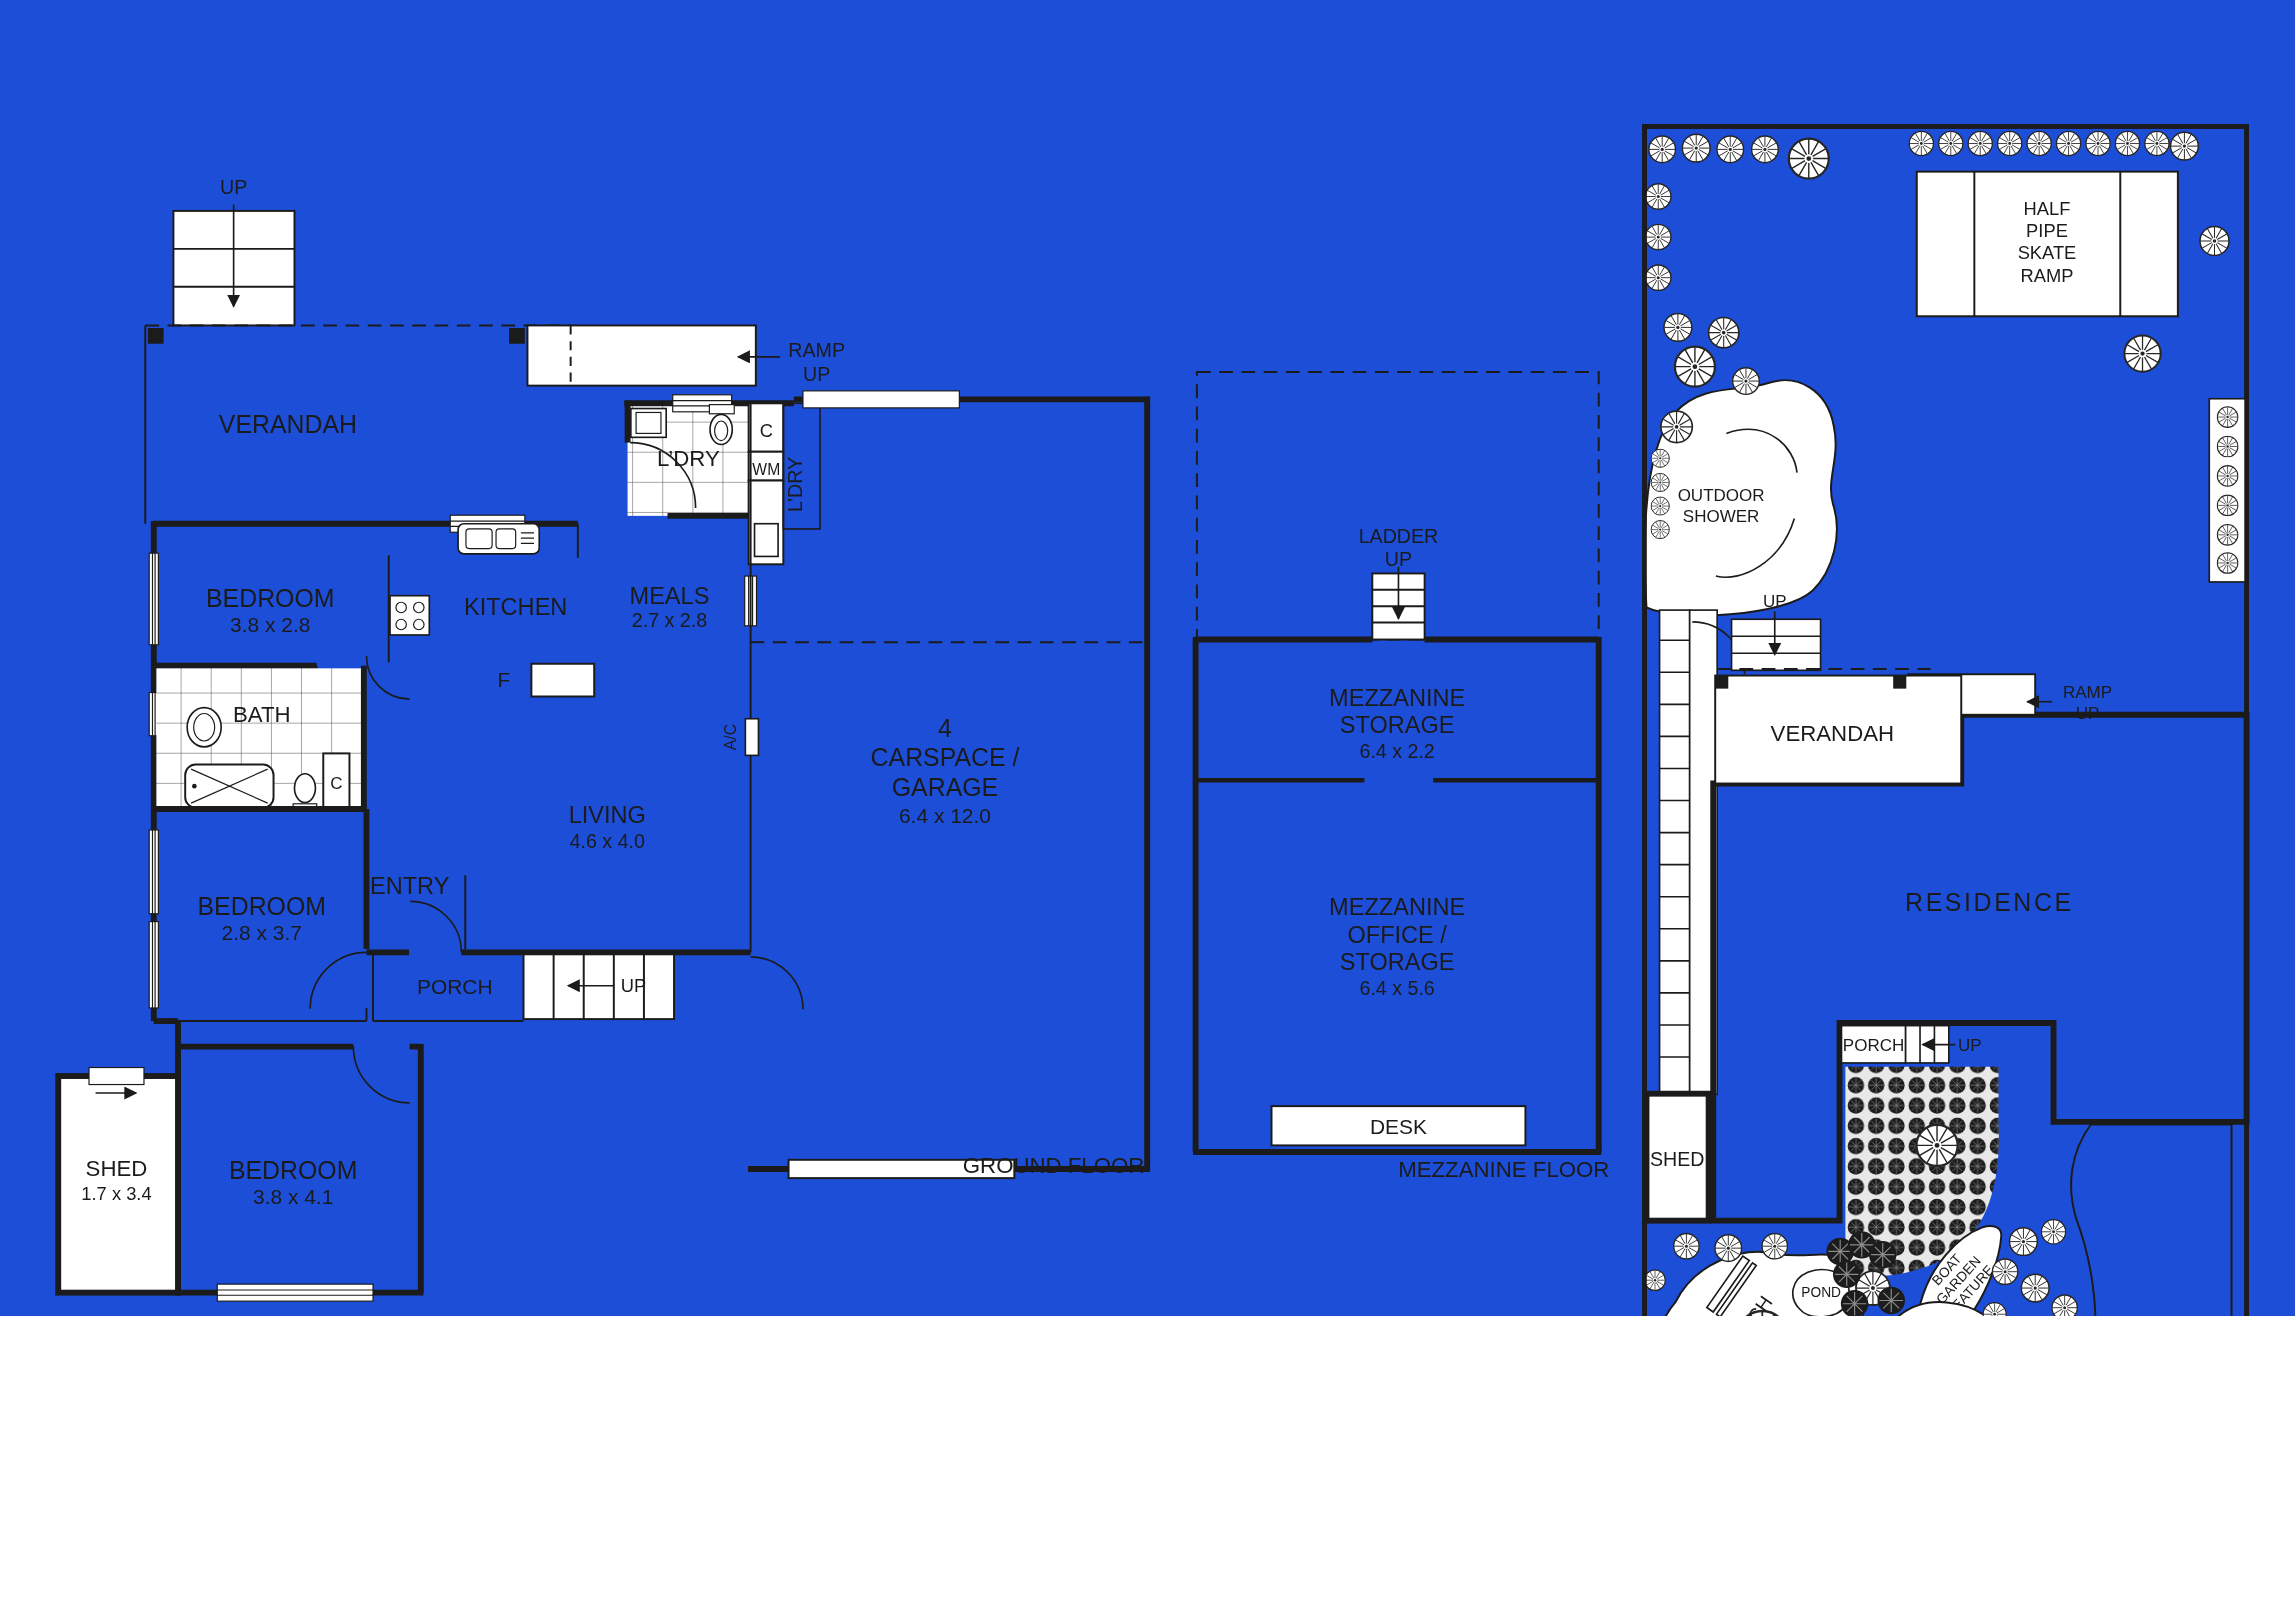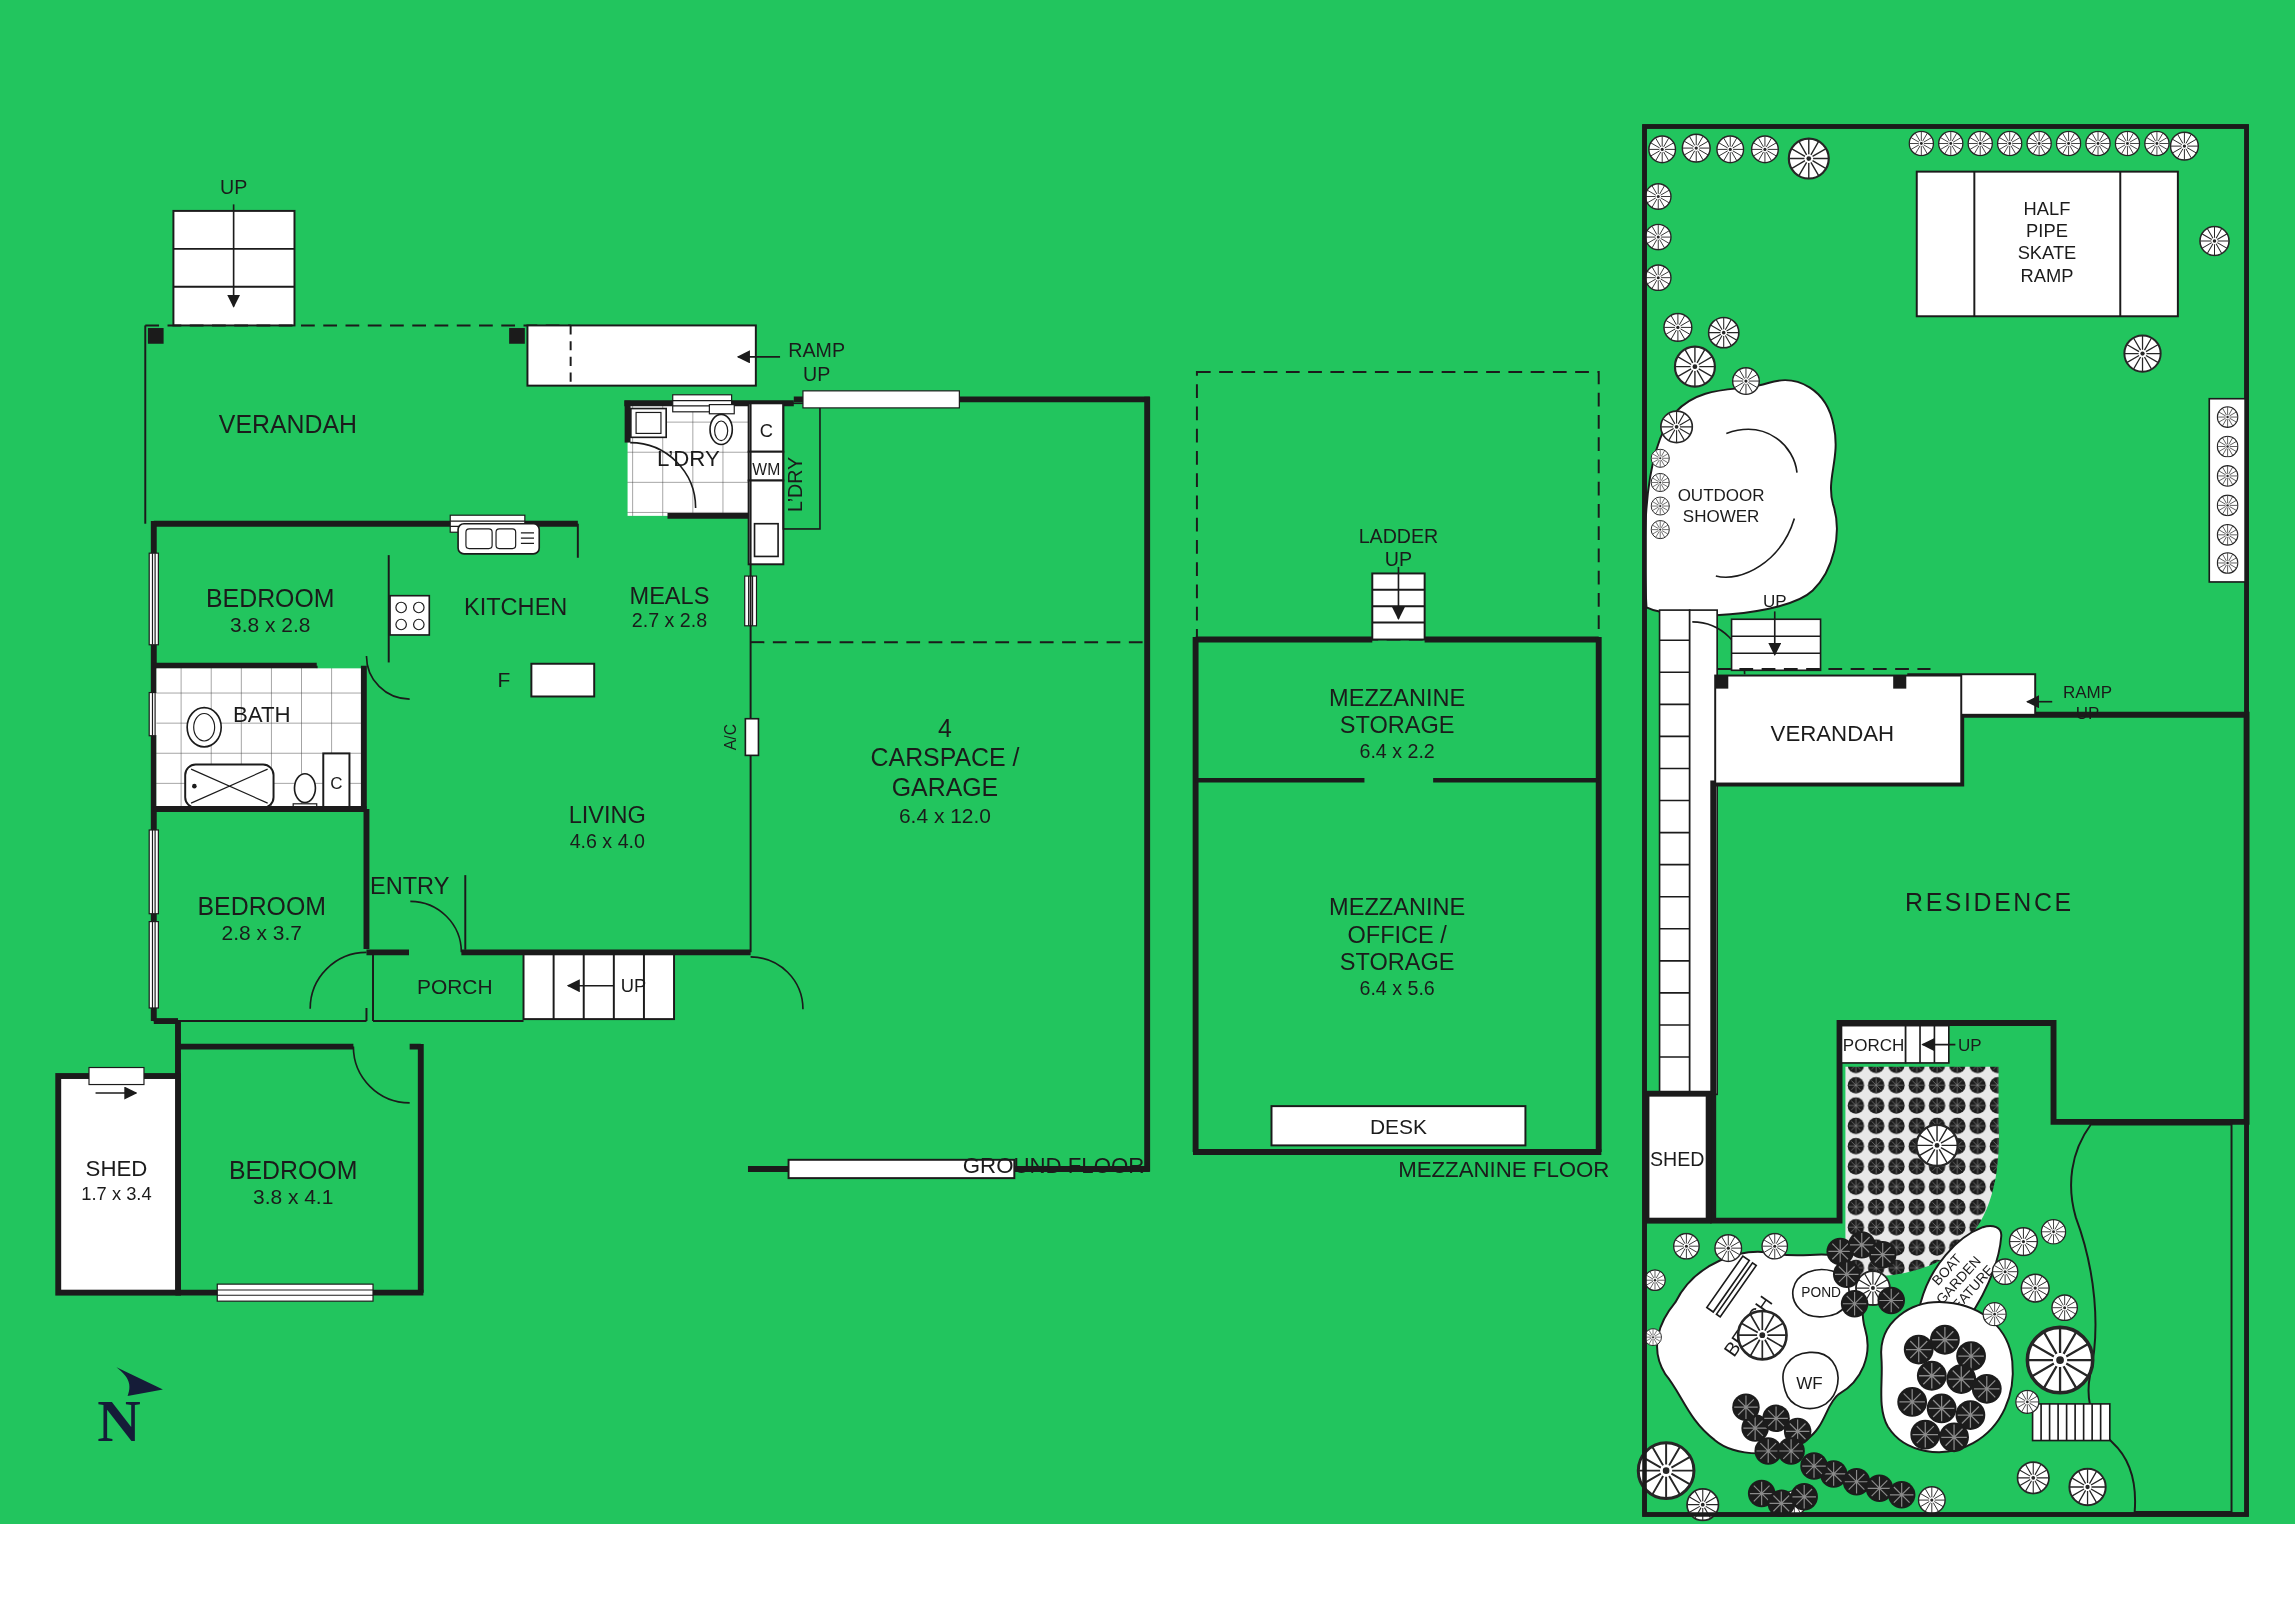--- a/index.html
+++ b/index.html
@@ -1,16 +1,16 @@
 <!DOCTYPE html>
 <html style="font-size:10.5px"><head>
 <meta charset="utf-8">
 <style>
   html,body{margin:0;padding:0;background:#fff}
-  #canvas{position:relative;width:2295px;height:1524px;background:#22c55e}
+  #canvas{position:relative;width:2295px;height:1316px;background:#1d4ed8}
   svg text{font-family:"Liberation Sans",sans-serif;fill:#1b1b1b;text-anchor:middle}
   .t21{font-size:21px}.t24{font-size:24px}.t26{font-size:26px}.t28{font-size:28px}
   .t30{font-size:30px}.t32{font-size:32px}.t34{font-size:34px}.t36{font-size:36px}
   .t38{font-size:38px}
   .w9{stroke:#1b1b1b;stroke-width:9;fill:none}
   .w7{stroke:#1b1b1b;stroke-width:7;fill:none}
   .w3{stroke:#1b1b1b;stroke-width:3;fill:none}
   .w2{stroke:#1b1b1b;stroke-width:2.5;fill:none}
   .w1{stroke:#1b1b1b;stroke-width:1.8;fill:none}
   .fw{fill:#fff}

